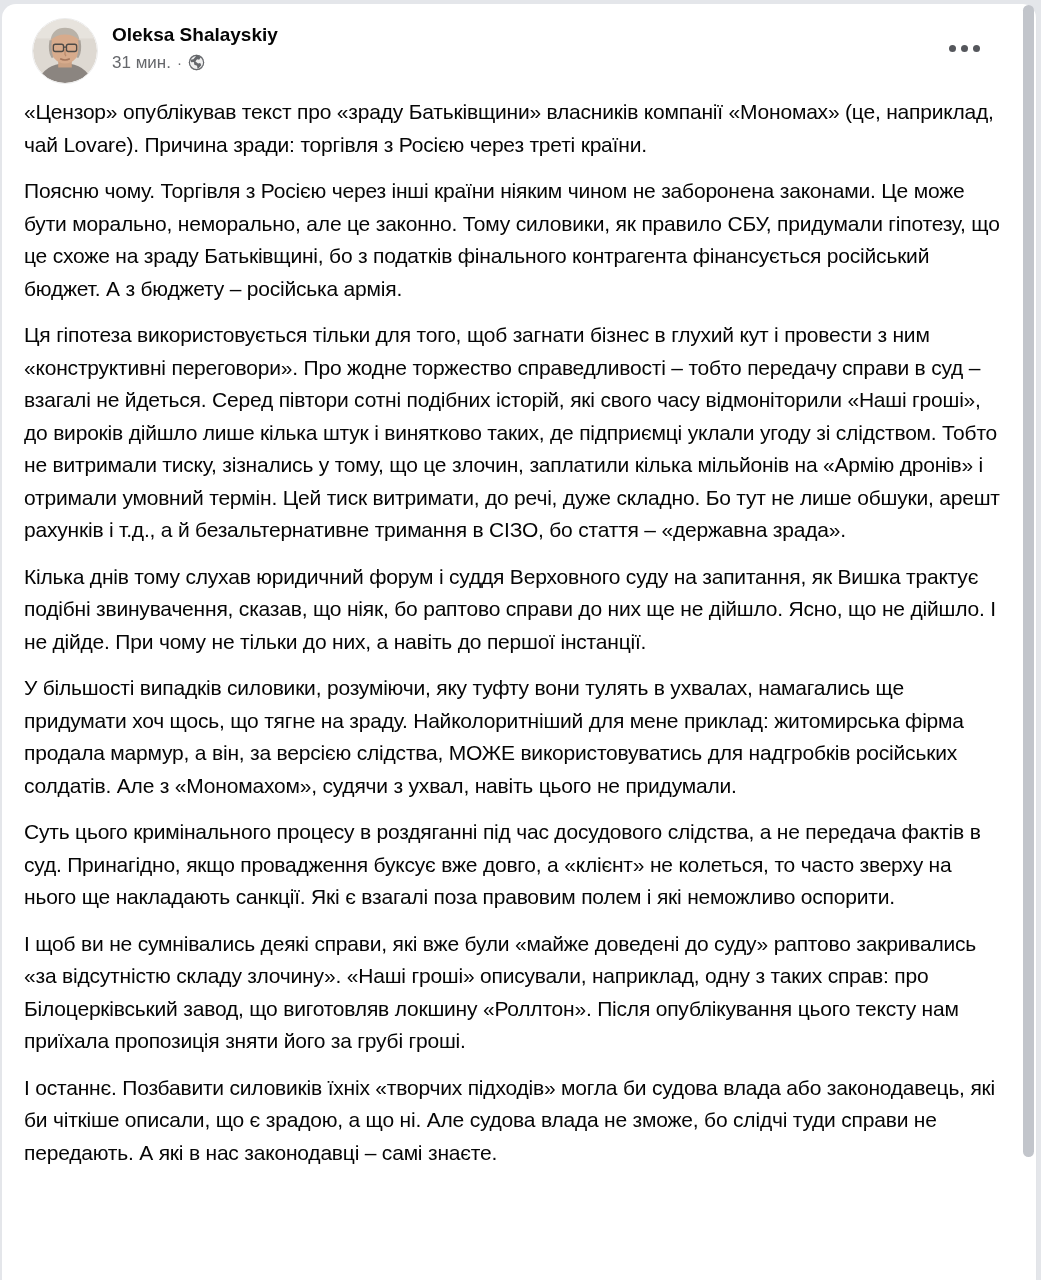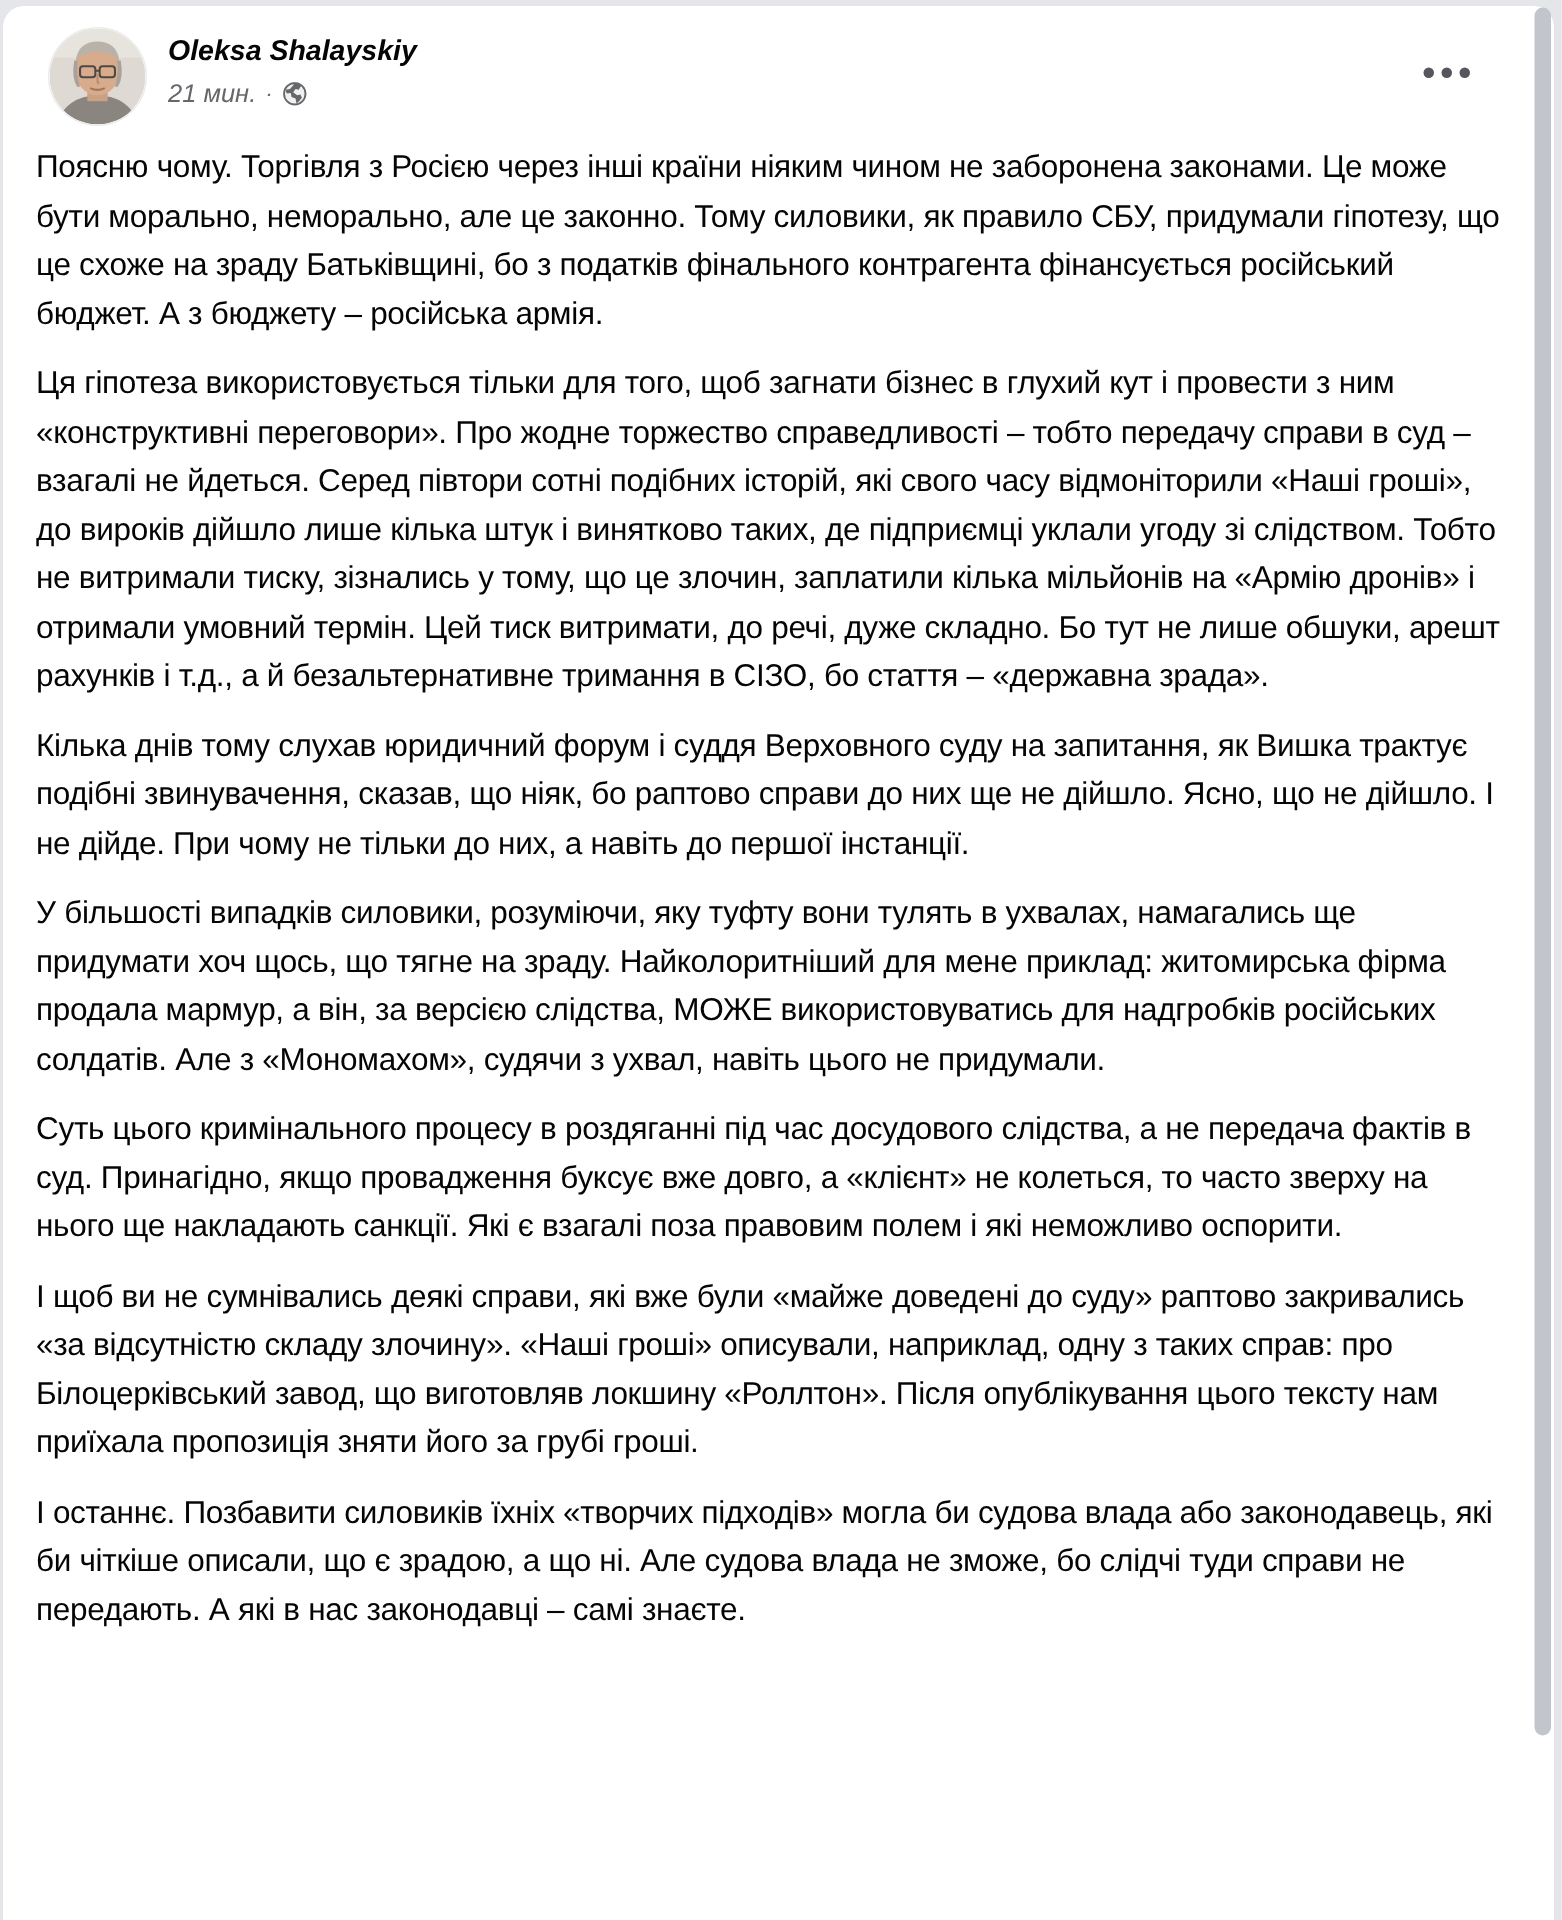--- a/index.html
+++ b/index.html
@@ -26,21 +26,21 @@
   }
   .avatar {
     width: 66px; height: 66px;
     border-radius: 50%;
     overflow: hidden;
     flex: 0 0 66px;
     border: 1px solid rgba(0,0,0,0.08);
     cursor: pointer;
   }
   .avatar svg { display: block; width: 100%; height: 100%; }
-  .header-text { margin-left: 14px; padding-top: 6px; font-style: italic; }
+  .header-text { margin-left: 14px; padding-top: 6px; }
   .author-name {
     font-size: 19px;
     font-weight: bold;
     color: #050505;
     line-height: 1.2;
     cursor: pointer;
   }
   .meta-row {
     display: flex;
     align-items: center;
@@ -124,40 +124,41 @@
             <path d="M28 41 Q33 43.5 38 41" fill="none" stroke="#a3765c" stroke-width="1.5"></path>
 
             <path d="M33 31 L33 36.5 Q34.5 37.5 33 38" fill="none" stroke="#b98a6c" stroke-width="1.3"></path>
           </g>
         </svg>
       </div>
 
       <div class="header-text">
         <div class="author-name">Oleksa Shalayskiy</div>
         <div class="meta-row">
-          <span>21 мин.</span>
+          <span>31 мин.</span>
           <span class="dot-sep">·</span>
           <span class="globe-icon">
             <svg viewBox="0 0 16 16" xmlns="http://www.w3.org/2000/svg">
               <circle cx="8" cy="8" r="7.2" fill="#65676b"></circle>
               <path d="M8 .8 a7.2 7.2 0 0 0 0 14.4 a7.2 7.2 0 0 0 0 -14.4 M2.2 5.5 L5 5 L7.5 2.2 L6.5 1.4 L9 1.2 L12 3 L10.5 5.5 L8.5 5 L7 7 L9.5 9 L11.5 8.5 L12.5 10.5 L10 13.5 L9 13.8 L8.5 11 L6 10 L5.5 7.5 L3 7.8 Z" fill="#ffffff" fill-rule="evenodd" opacity="0.9"></path>
               <circle cx="8" cy="8" r="6.7" fill="none" stroke="#65676b" stroke-width="1.1"></circle>
             </svg>
           </span>
         </div>
       </div>
 
       <button class="menu-button" aria-label="menu">
         <i></i>
         <i></i>
         <i></i>
       </button>
     </div>
 
     <div class="post-body">
+        <p>«Цензор» опублікував текст про «зраду Батьківщини» власників компанії «Мономах» (це, наприклад, чай Lovare). Причина зради: торгівля з Росією через треті країни.</p>
         <p>Поясню чому. Торгівля з Росією через інші  країни ніяким чином не заборонена законами. Це може бути морально, неморально, але це законно. Тому силовики, як правило СБУ, придумали гіпотезу, що це схоже на зраду Батьківщині, бо з податків фінального контрагента фінансується російський бюджет. А з бюджету – російська армія.</p>
         <p>Ця гіпотеза використовується тільки для того, щоб загнати бізнес в глухий кут і провести з ним «конструктивні переговори». Про жодне торжество справедливості – тобто передачу справи в суд – взагалі не йдеться. Серед півтори сотні подібних історій, які свого часу відмоніторили «Наші гроші», до вироків дійшло лише кілька штук і винятково таких, де підприємці уклали угоду зі слідством. Тобто не витримали тиску, зізнались у тому, що це злочин, заплатили кілька мільйонів на «Армію дронів» і отримали умовний термін. Цей тиск витримати, до речі, дуже складно. Бо тут не лише обшуки, арешт рахунків і т.д., а й безальтернативне тримання в СІЗО, бо стаття – «державна зрада».</p>
         <p>Кілька днів тому слухав юридичний форум і суддя Верховного суду на запитання, як Вишка трактує подібні звинувачення, сказав, що ніяк, бо раптово справи до них ще не дійшло. Ясно, що не дійшло. І не дійде. При чому не тільки до них, а навіть до першої інстанції.</p>
         <p>У більшості випадків силовики, розуміючи, яку туфту вони тулять в ухвалах, намагались ще придумати хоч щось, що тягне на зраду. Найколоритніший для мене приклад: житомирська фірма продала мармур, а він, за версією слідства, МОЖЕ використовуватись для надгробків російських солдатів. Але з «Мономахом», судячи з ухвал, навіть цього не придумали.</p>
         <p>Суть цього кримінального процесу в роздяганні під  час досудового слідства, а не передача фактів в суд. Принагідно, якщо провадження буксує вже довго, а «клієнт» не колеться, то часто зверху на нього ще накладають санкції. Які є взагалі поза правовим полем і  які неможливо оспорити.</p>
         <p>І щоб ви не сумнівались деякі справи, які вже були «майже доведені до суду» раптово закривались «за відсутністю складу злочину». «Наші гроші» описували, наприклад, одну з таких справ: про Білоцерківський завод, що виготовляв локшину «Роллтон». Після опублікування цього тексту нам приїхала пропозиція зняти його за грубі гроші.</p>
         <p>І останнє. Позбавити силовиків їхніх «творчих підходів» могла би судова влада або законодавець, які би чіткіше описали, що є зрадою, а що ні. Але судова влада не зможе, бо слідчі туди справи не передають. А які в нас законодавці – самі знаєте.</p>
       </div>
   </div>
 

